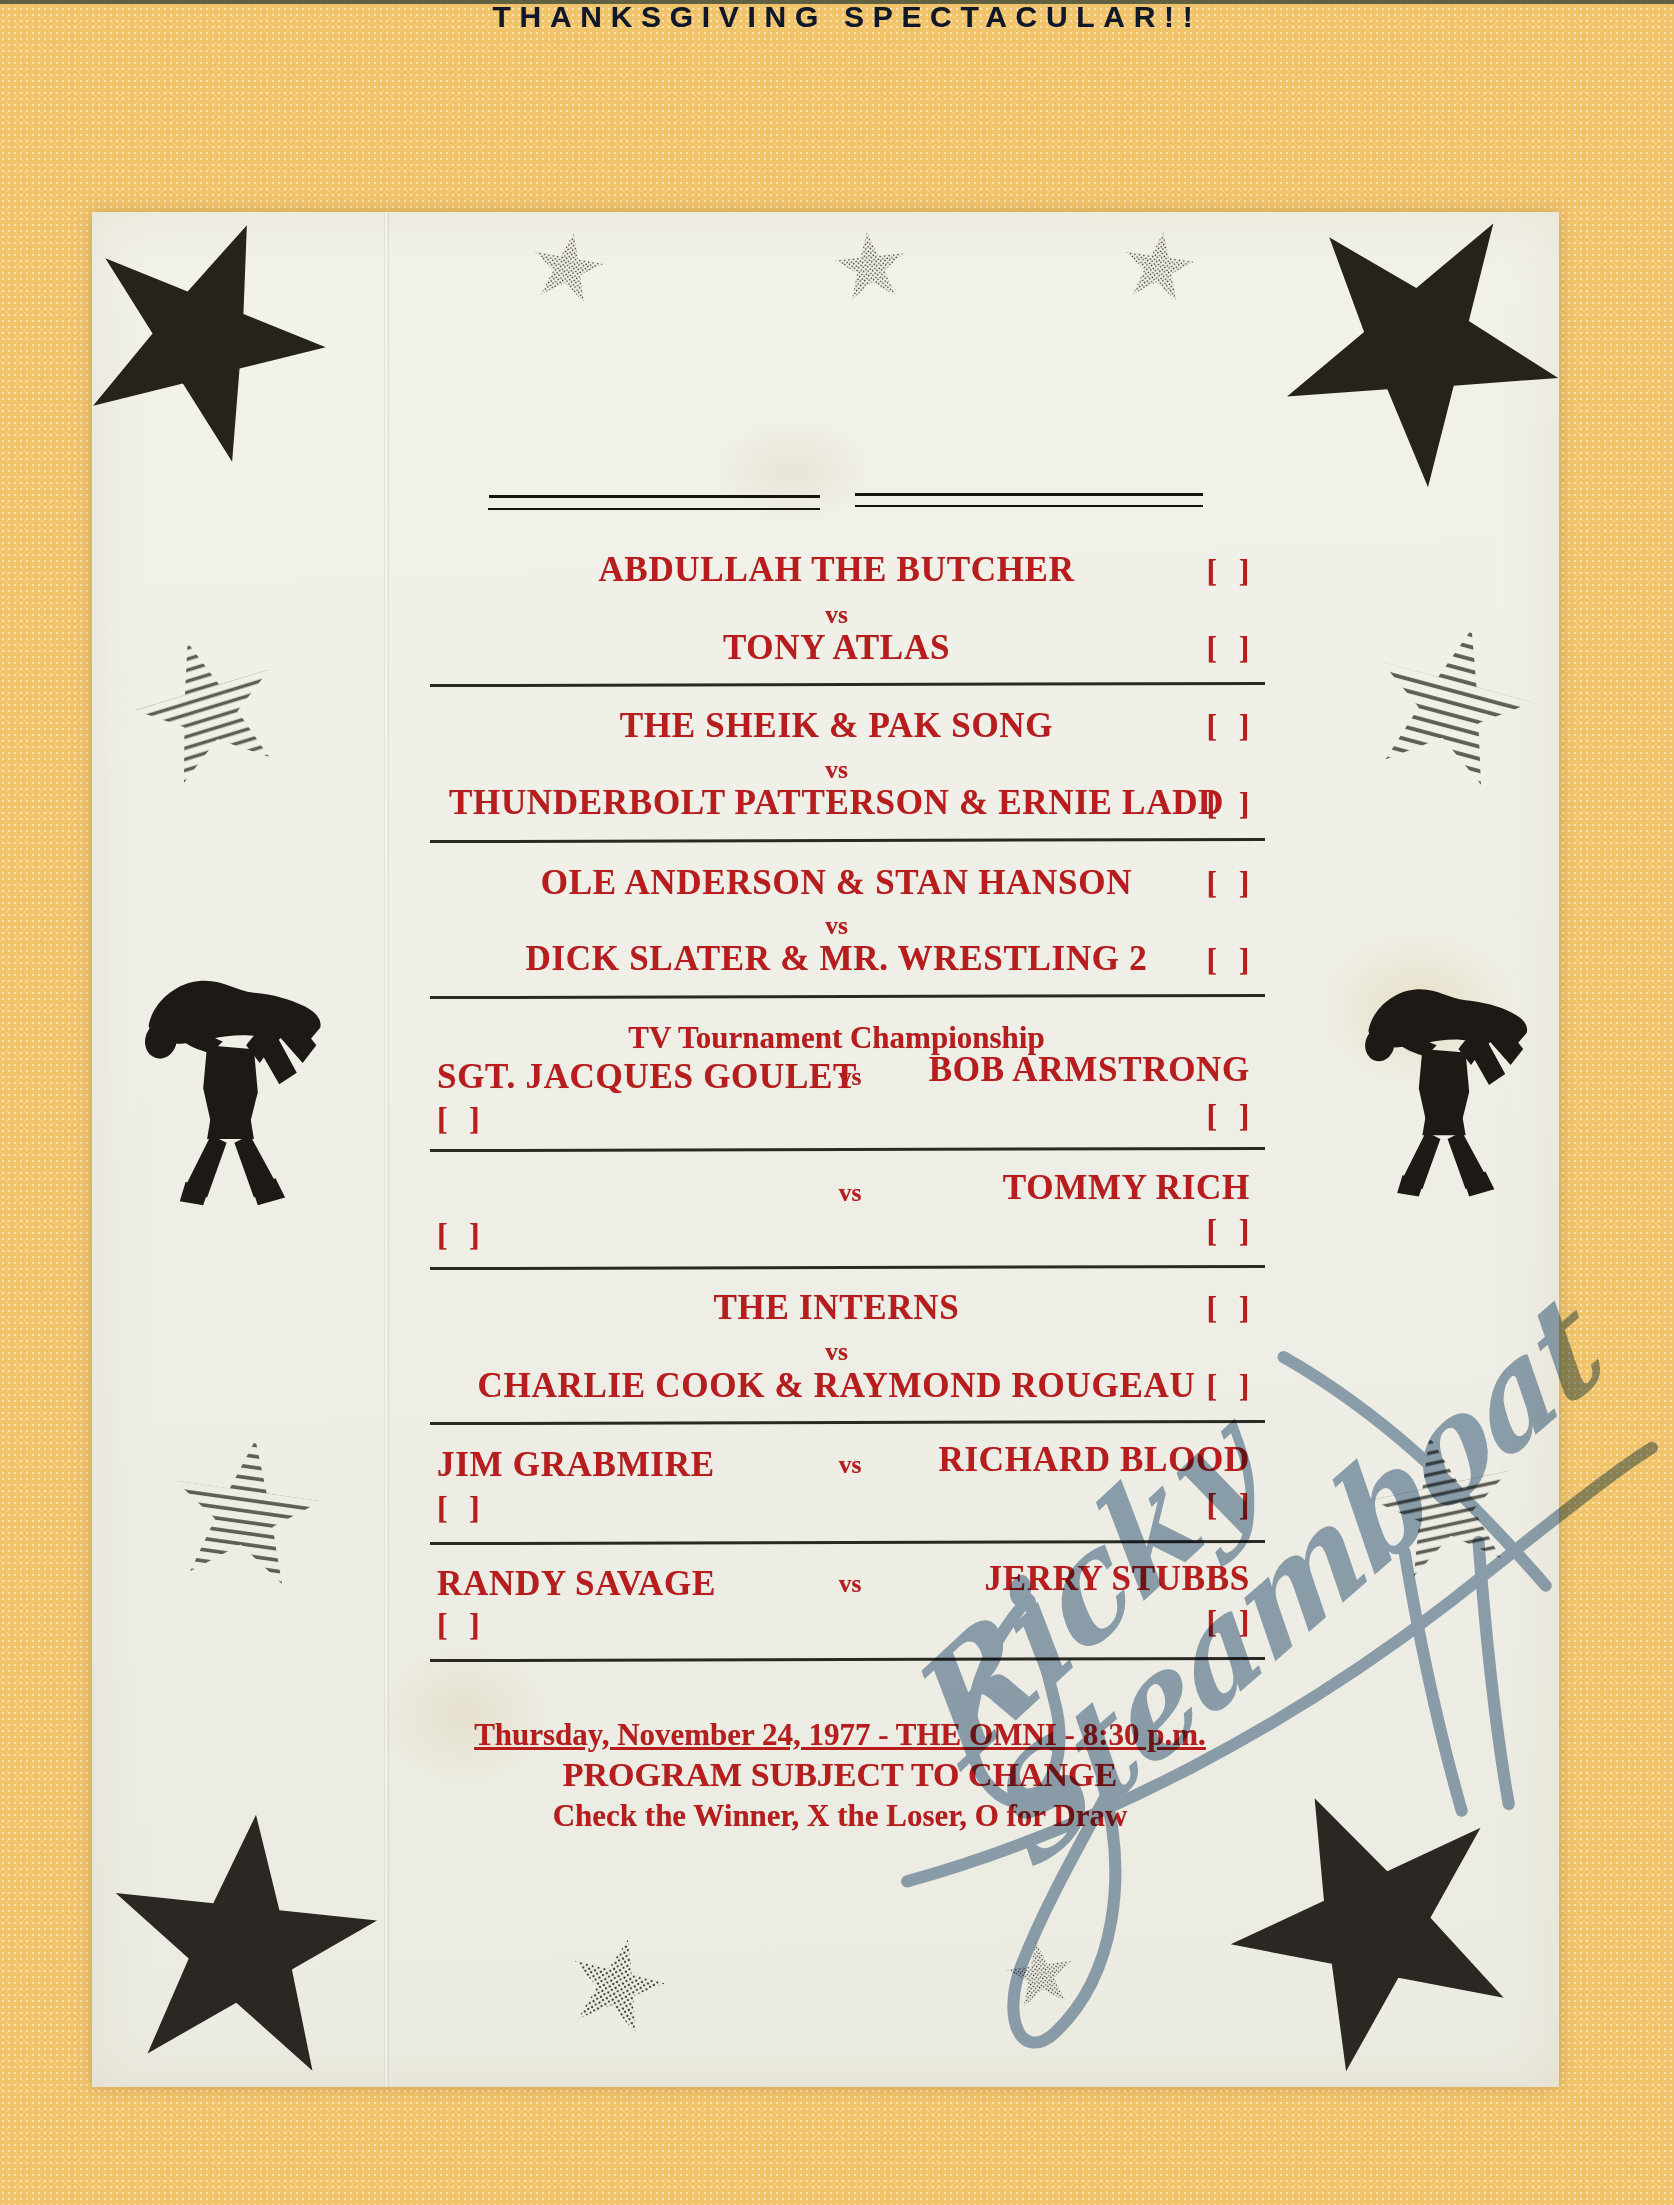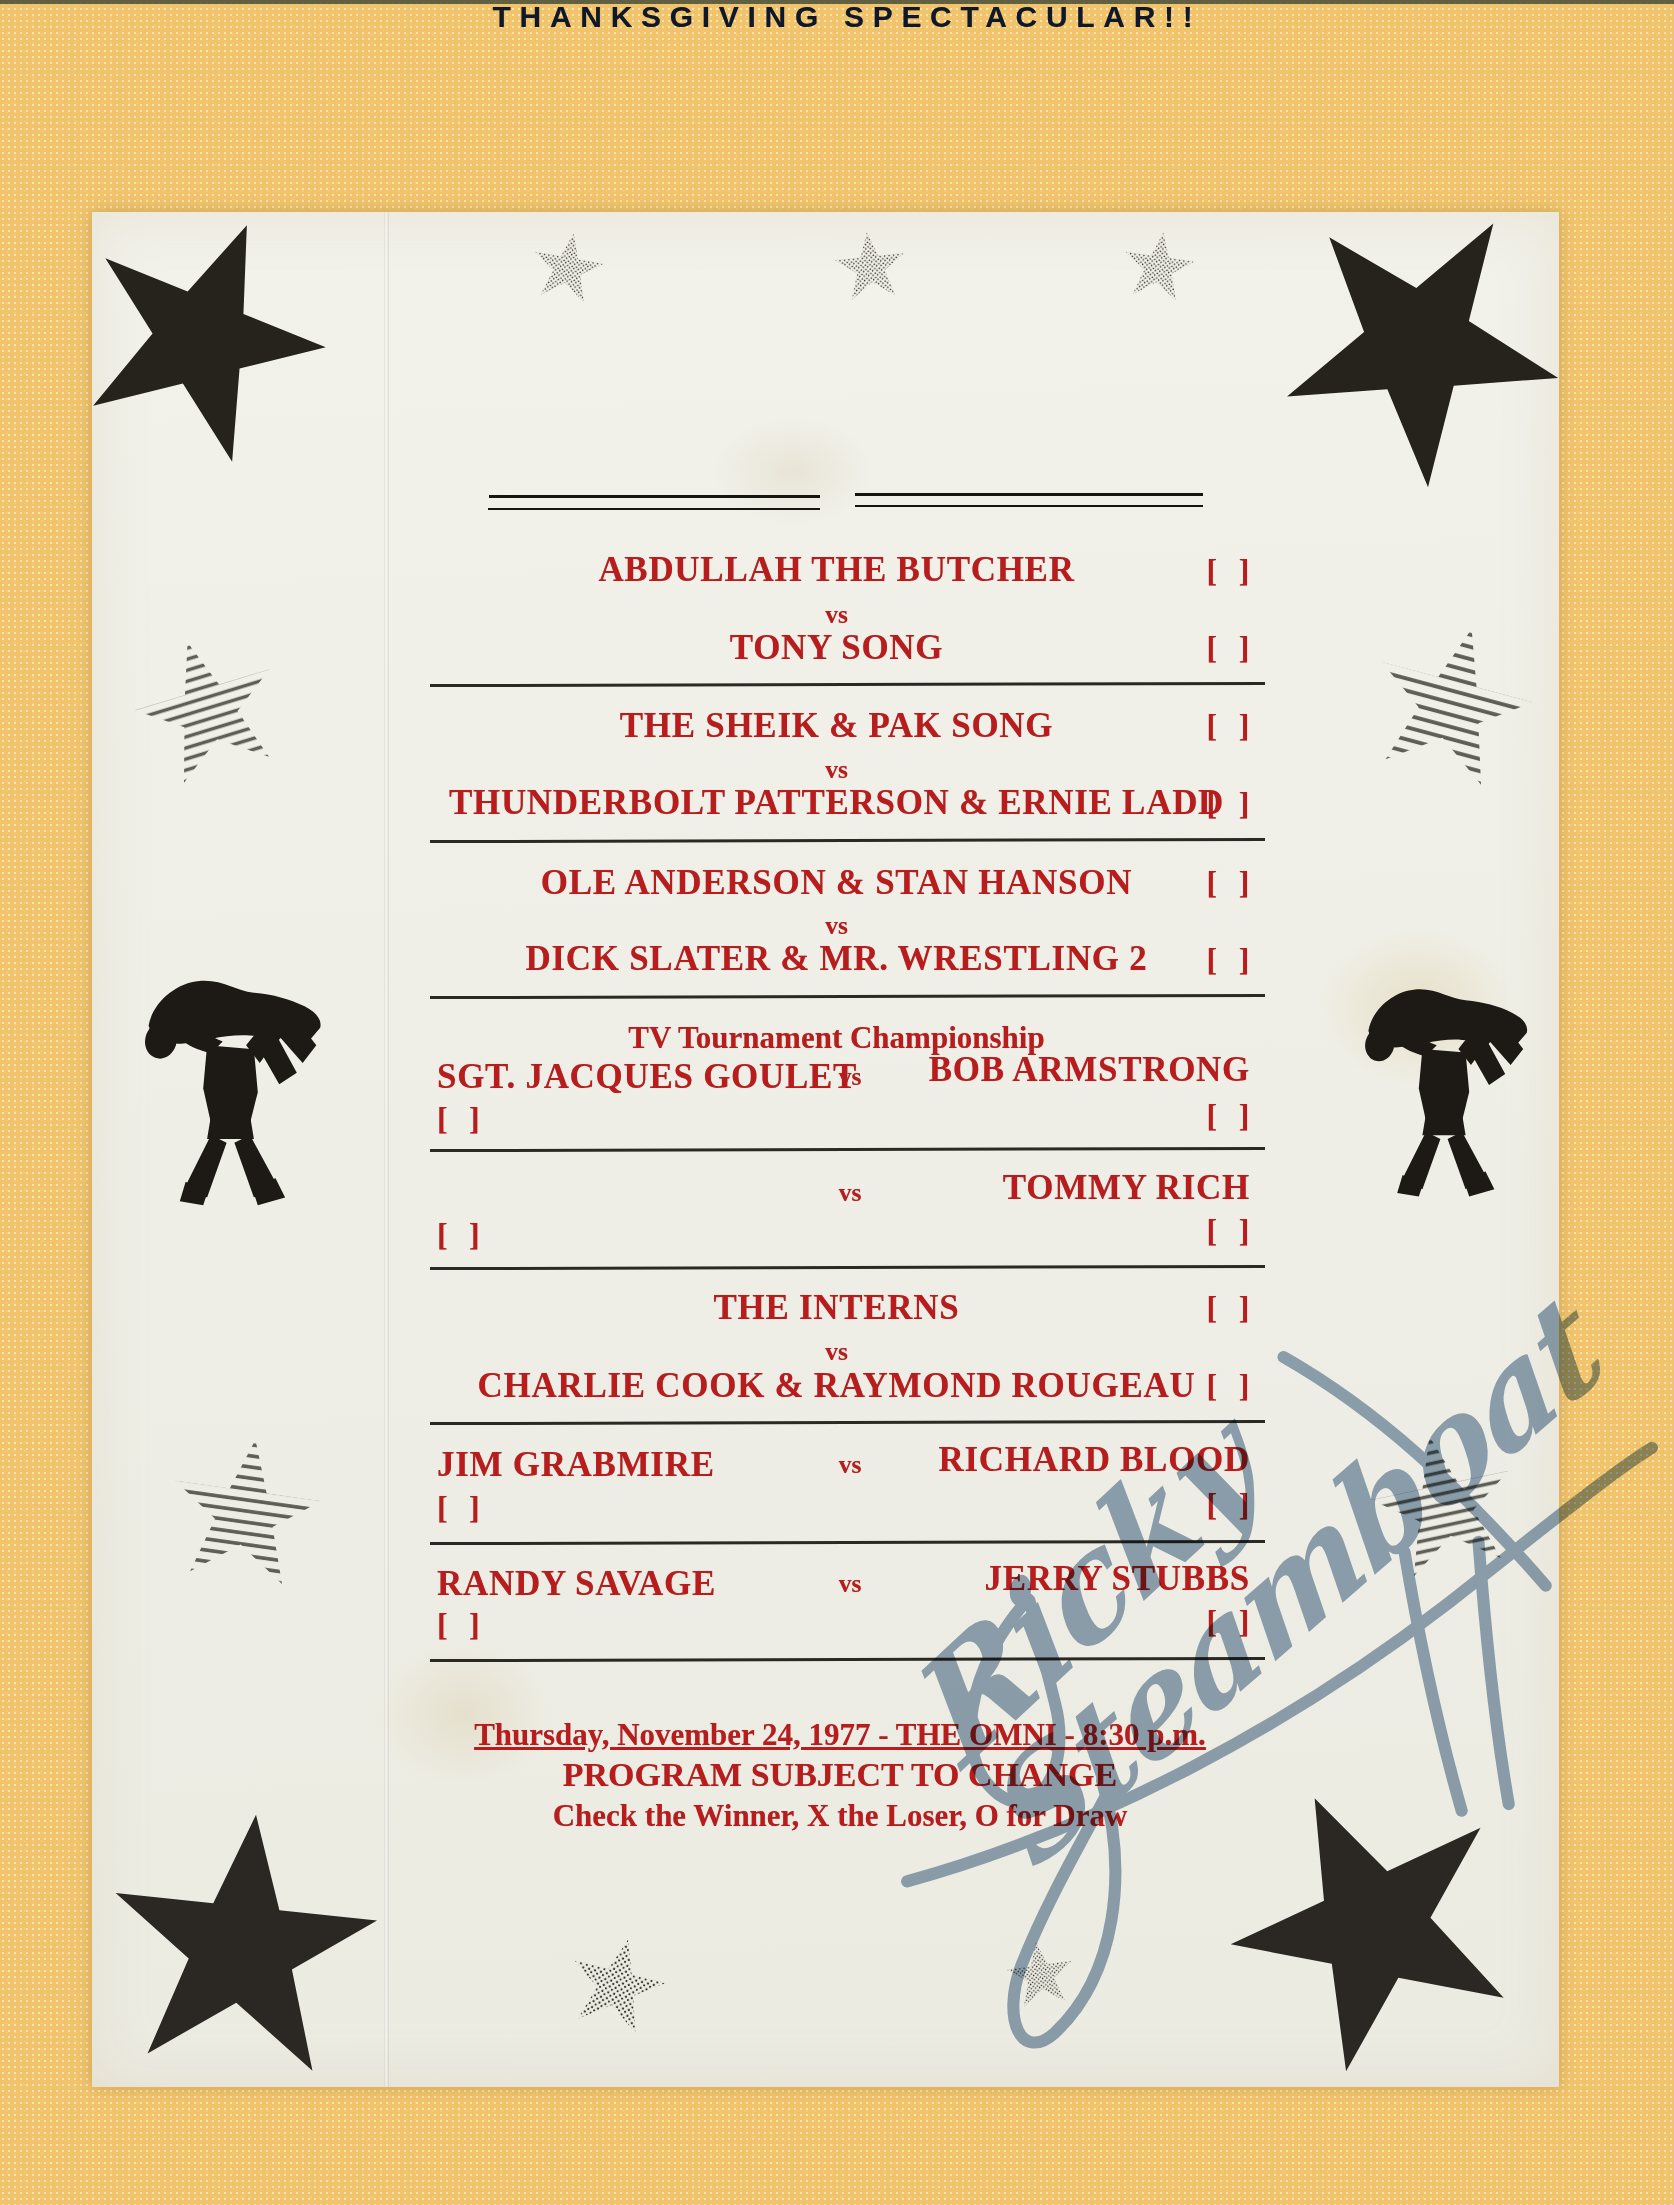--- a/index.html
+++ b/index.html
@@ -143,21 +143,21 @@
 
   <div class="txt title">THANKSGIVING SPECTACULAR!!</div>
   <div class="tul" style="left:489px;top:495px;width:331px;height:2.7px;"></div>
   <div class="tul" style="left:855px;top:493px;width:348px;height:2.7px;"></div>
   <div class="tul" style="left:488px;top:508px;width:332px;height:2px;"></div>
   <div class="tul" style="left:855px;top:505px;width:348px;height:2px;"></div>
 
   <div class="txt name-c" style="top:550px">ABDULLAH THE BUTCHER</div>
   <div class="txt br-r" style="top:552px">[ ]</div>
   <div class="txt vs-st" style="top:600px">vs</div>
-  <div class="txt name-c" style="top:628px">TONY SONG</div>
+  <div class="txt name-c" style="top:628px">TONY ATLAS</div>
   <div class="txt br-r" style="top:629px">[ ]</div>
   <div class="rule" style="top:683px"></div>
 
   <div class="txt name-c" style="top:706px">THE SHEIK &amp; PAK SONG</div>
   <div class="txt br-r" style="top:707px">[ ]</div>
   <div class="txt vs-st" style="top:755px">vs</div>
   <div class="txt name-c" style="top:783px">THUNDERBOLT PATTERSON &amp; ERNIE LADD</div>
   <div class="txt br-r" style="top:785px">[ ]</div>
   <div class="rule" style="top:839px"></div>
 

